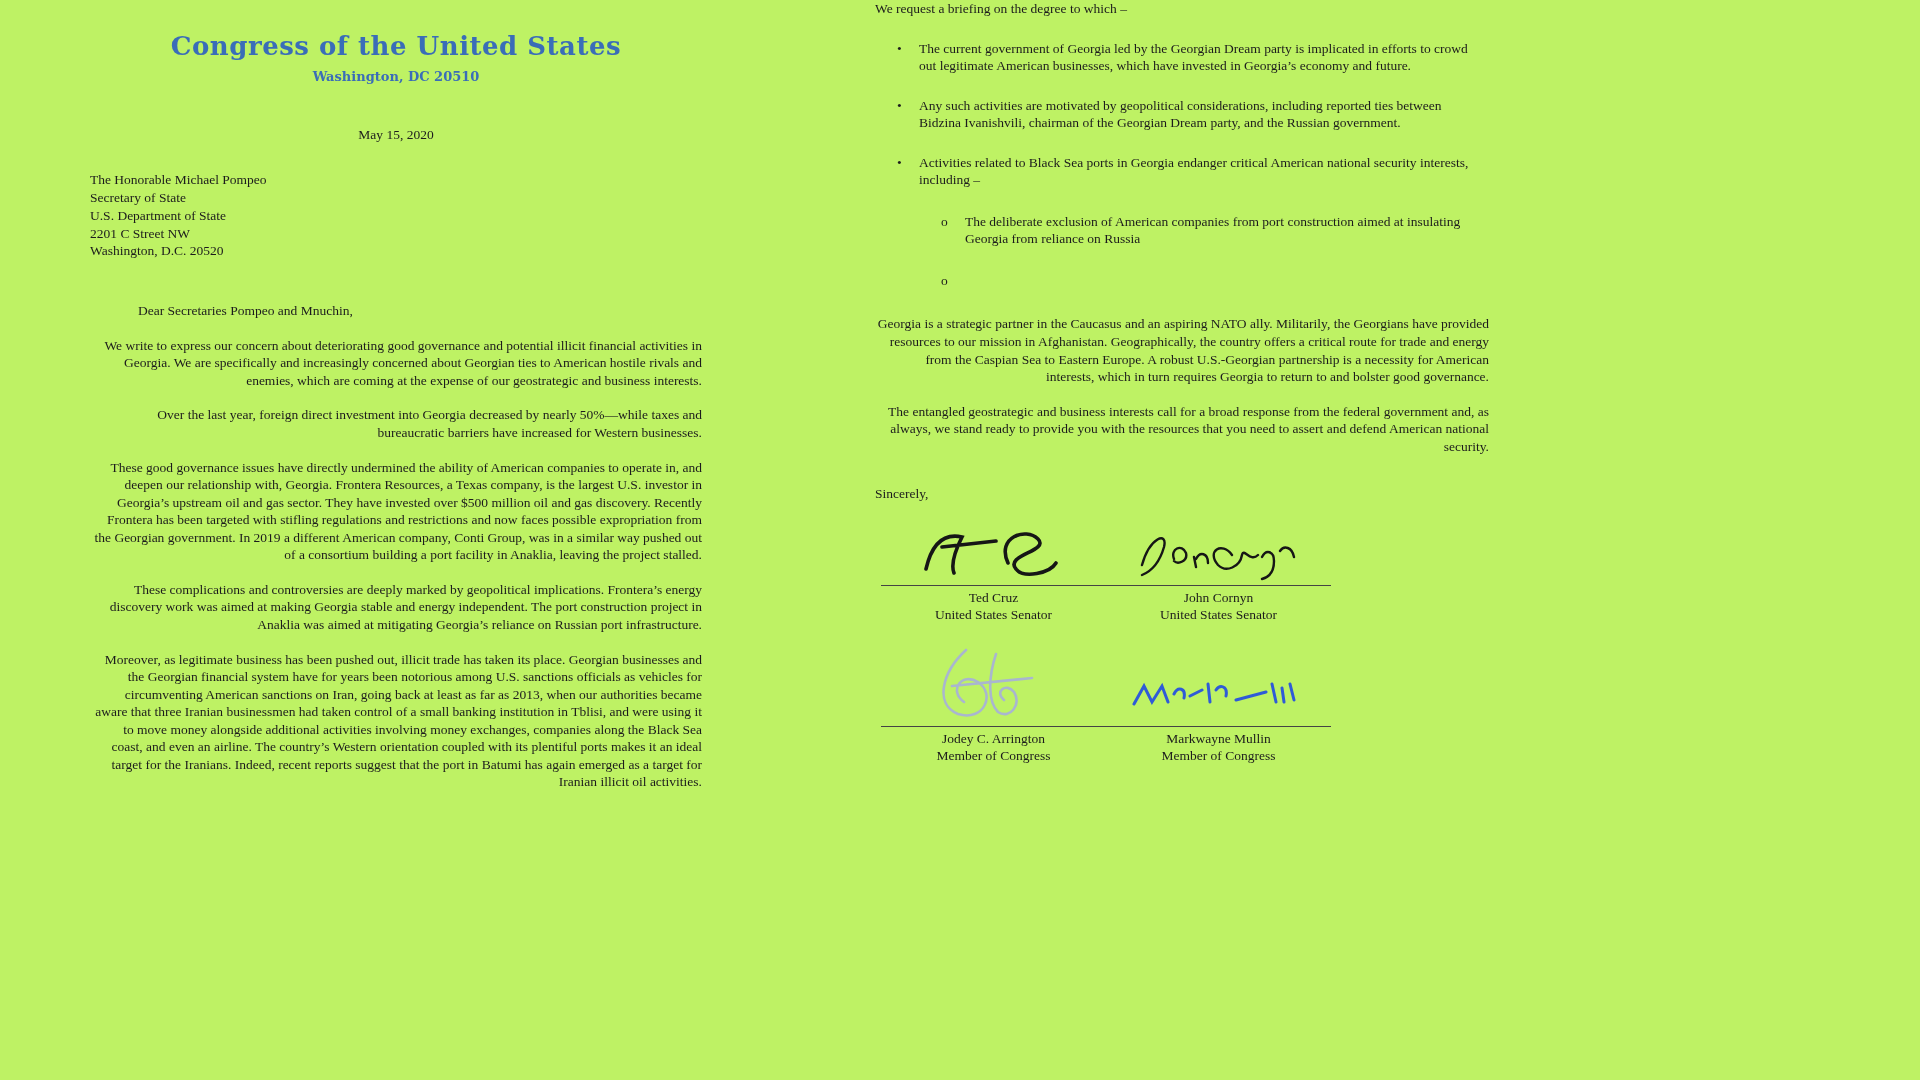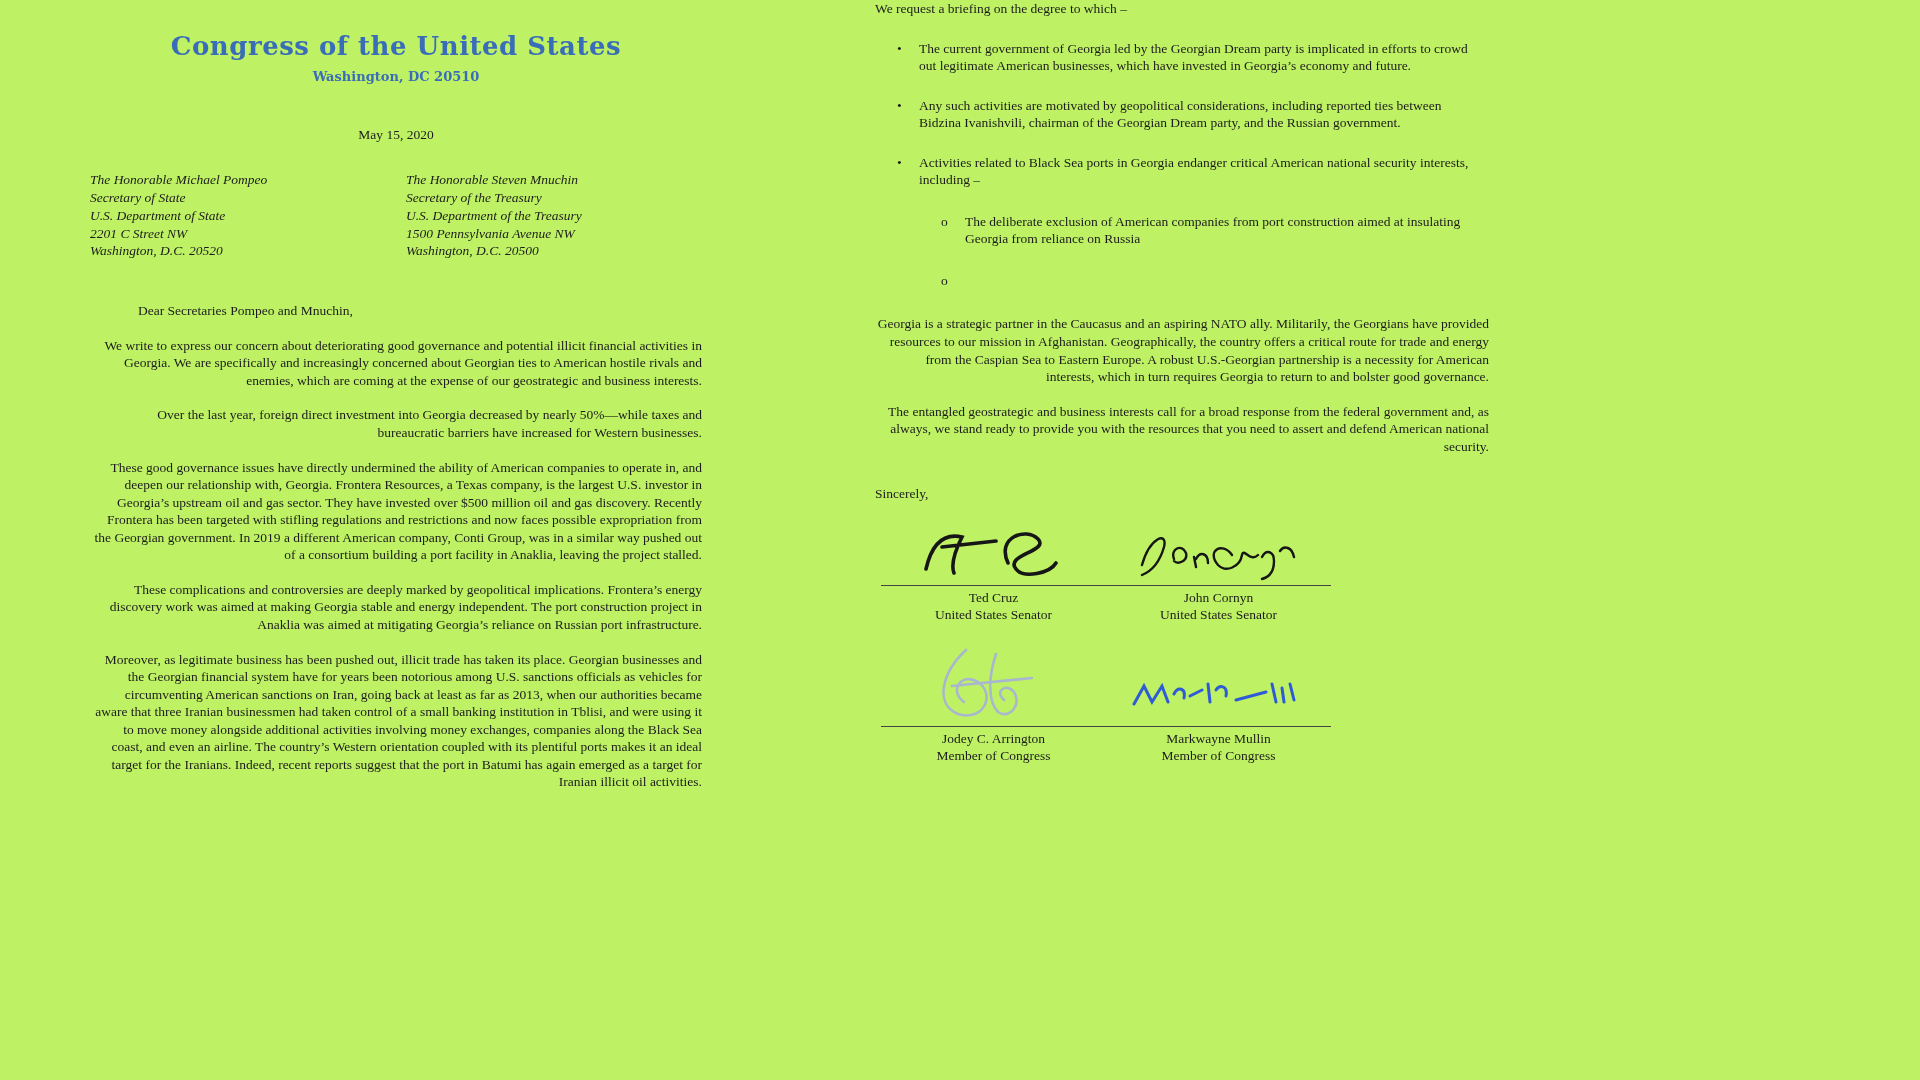--- a/index.html
+++ b/index.html
@@ -33,21 +33,21 @@
   .letterhead-sub {
     font-family: "DejaVu Serif", serif;
     font-weight: bold;
     font-size: 13px;
     margin-top: 5px;
     color: #3a6db8;
   }
   .date-line { text-align: center; margin-top: 40px; }
 
   .address-row { display: flex; margin-top: 28px; }
-  .address-block { width: 50%; font-style: italic; }
+  .address-block { width: 50%; }
   .address-block.right { padding-left: 10px; }
   .address-block div { line-height: 1.32; }
 
   .salutation { margin-top: 42px; margin-left: 48px; }
   .body-para  { margin-top: 17px; text-align: right; }
 
   .intro-line { margin-bottom: 4px; }
 
   .bullet-item { display: flex; margin-top: 22px; }
   .bullet-marker { width: 22px; margin-left: 22px; flex: none; }
@@ -86,27 +86,20 @@
 
     <div class="date-line">May 15, 2020</div>
 
     <div class="address-row">
       <div class="address-block">
         <div>The Honorable Michael Pompeo</div>
         <div>Secretary of State</div>
         <div>U.S. Department of State</div>
         <div>2201 C Street NW</div>
         <div>Washington, D.C. 20520</div>
-      </div>
-      <div class="address-block right">
-        <div>The Honorable Steven Mnuchin</div>
-        <div>Secretary of the Treasury</div>
-        <div>U.S. Department of the Treasury</div>
-        <div>1500 Pennsylvania Avenue NW</div>
-        <div>Washington, D.C. 20500</div>
       </div>
     </div>
 
     <div class="salutation">Dear Secretaries Pompeo and Mnuchin,</div>
 
     <p class="body-para">We write to express our concern about deteriorating good governance and potential illicit financial activities in Georgia. We are specifically and increasingly concerned about Georgian ties to American hostile rivals and enemies, which are coming at the expense of our geostrategic and business interests.</p>
     <p class="body-para">Over the last year, foreign direct investment into Georgia decreased by nearly 50%—while taxes and bureaucratic barriers have increased for Western businesses.</p>
     <p class="body-para">These good governance issues have directly undermined the ability of American companies to operate in, and deepen our relationship with, Georgia. Frontera Resources, a Texas company, is the largest U.S. investor in Georgia’s upstream oil and gas sector. They have invested over $500 million oil and gas discovery. Recently Frontera has been targeted with stifling regulations and restrictions and now faces possible expropriation from the Georgian government. In 2019 a different American company, Conti Group, was in a similar way pushed out of a consortium building a port facility in Anaklia, leaving the project stalled.</p>
     <p class="body-para">These complications and controversies are deeply marked by geopolitical implications. Frontera’s energy discovery work was aimed at making Georgia stable and energy independent. The port construction project in Anaklia was aimed at mitigating Georgia’s reliance on Russian port infrastructure.</p>
     <p class="body-para">Moreover, as legitimate business has been pushed out, illicit trade has taken its place. Georgian businesses and the Georgian financial system have for years been notorious among U.S. sanctions officials as vehicles for circumventing American sanctions on Iran, going back at least as far as 2013, when our authorities became aware that three Iranian businessmen had taken control of a small banking institution in Tblisi, and were using it to move money alongside additional activities involving money exchanges, companies along the Black Sea coast, and even an airline. The country’s Western orientation coupled with its plentiful ports makes it an ideal target for the Iranians. Indeed, recent reports suggest that the port in Batumi has again emerged as a target for Iranian illicit oil activities.</p>

